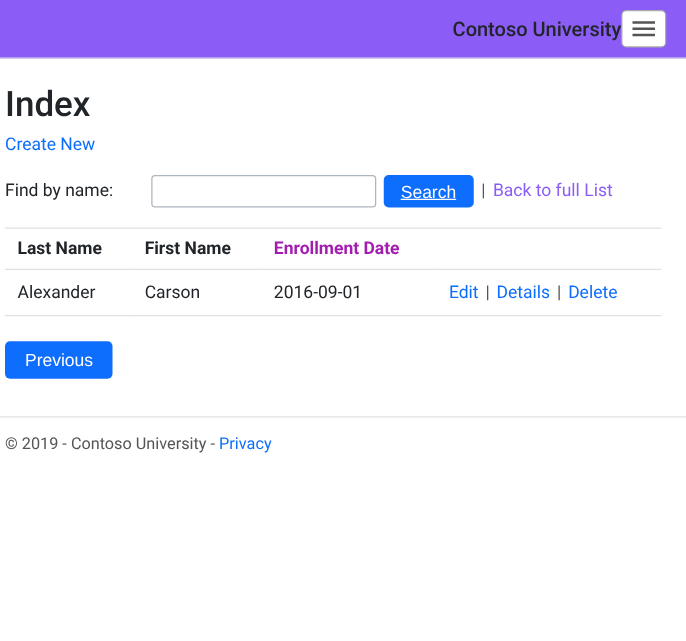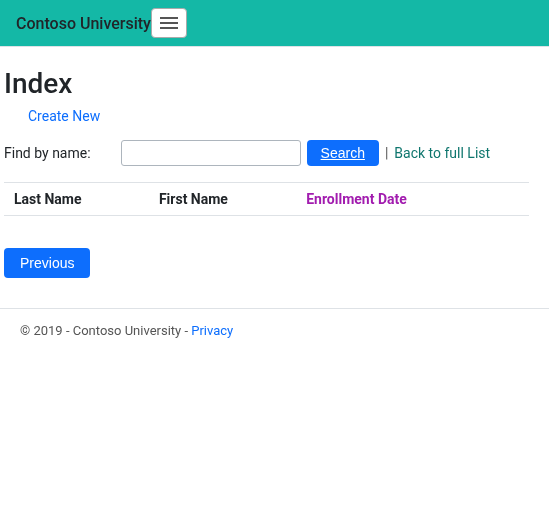--- a/index.html
+++ b/index.html
@@ -9,24 +9,24 @@
       color: #212529;
       background: #fff;
       width: 549px;
       min-height: 513px;
     }
 
     
     .navbar {
       display: flex;
       align-items: center;
-      justify-content: flex-start;
+      justify-content: flex-end;
       padding: 8px 16px;
       border-bottom: 1px solid #dee2e6;
-      background: #14b8a6;
+      background: #8b5cf6;
     }
     .navbar-brand {
       font-size: 16px;
       font-weight: 500;
     }
     .navbar-toggler {
       border: 1px solid #aaa;
       background: #fff;
       padding: 5px 8px;
       cursor: pointer;
@@ -49,21 +49,20 @@
       font-size: 28px;
       font-weight: 500;
       margin-bottom: 8px;
     }
 
     .create-new-link {
       color: #0d6efd;
       text-decoration: none;
       display: inline-block;
       margin-bottom: 16px;
-      margin-left: 24px;
     }
 
     
     .search-row {
       display: flex;
       align-items: center;
       margin-bottom: 16px;
       flex-wrap: wrap;
       gap: 6px;
     }
@@ -85,30 +84,30 @@
       border-radius: 4px;
       padding: 5px 14px;
       font-size: 14px;
       cursor: pointer;
       text-decoration: underline;
     }
     .divider-pipe {
       color: #555;
     }
     .back-link {
-      color: #0f766e;
+      color: #8b5cf6;
       text-decoration: none;
       text-align: right;
     }
 
     
     table {
       width: 100%;
       border-collapse: collapse;
-      margin-bottom: 32px;
+      margin-bottom: 20px;
     }
     thead tr {
       border-top: 1px solid #dee2e6;
       border-bottom: 1px solid #dee2e6;
     }
     th {
       padding: 8px 10px;
       text-align: left;
       font-weight: 700;
     }
@@ -148,21 +147,21 @@
       border: none;
       border-radius: 4px;
       padding: 7px 16px;
       font-size: 14px;
       cursor: pointer;
     }
 
     
     .footer {
       border-top: 1px solid #dee2e6;
-      padding: 14px 20px;
+      padding: 14px 4px;
       color: #555;
       font-size: 13px;
     }
     .footer a {
       color: #0d6efd;
       text-decoration: none;
     }
   </style>
 </head>
 <body>
@@ -193,20 +192,32 @@
   <table>
     <thead>
       <tr>
         <th class="col-lastname">Last Name</th>
         <th class="col-firstname">First Name</th>
         <th class="col-enrollment">Enrollment Date</th>
         <th></th>
       </tr>
     </thead>
     <tbody id="table-body">
+    <tr>
+      <td>Alexander</td>
+      <td>Carson</td>
+      <td>2016-09-01</td>
+      <td class="action-links">
+        <a href="#" class="action-link">Edit</a>
+        <span class="pipe">|</span>
+        <a href="#" class="action-link">Details</a>
+        <span class="pipe">|</span>
+        <a href="#" class="action-link">Delete</a>
+      </td>
+    </tr>
       </tbody>
   </table>
 
   
   <div class="pagination">
     <button class="page-btn">Previous</button>
   </div>
 </div>
 
 <footer class="footer">

